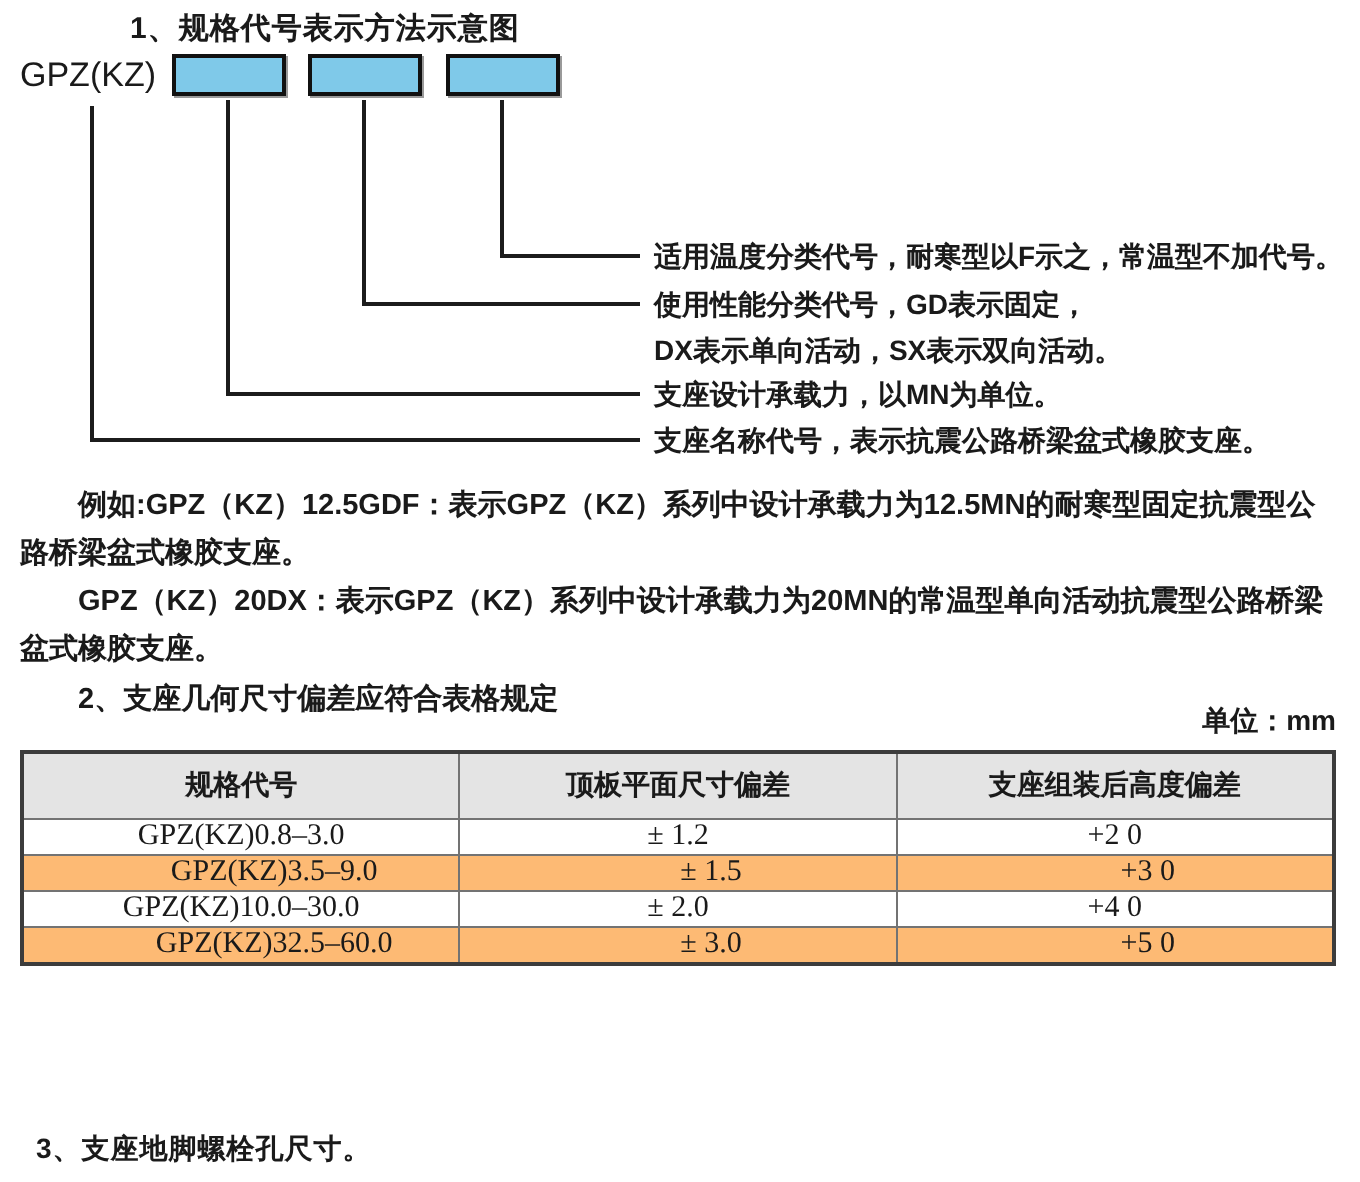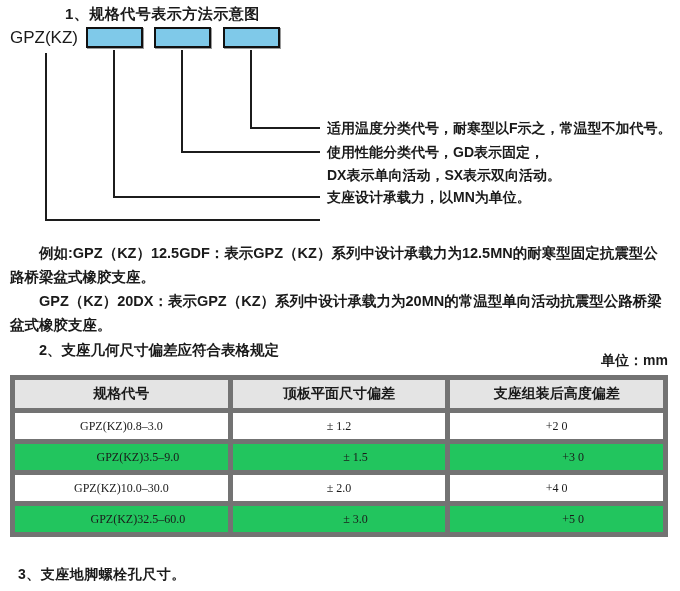--- a/index.html
+++ b/index.html
@@ -38,39 +38,39 @@
   
   .unit-label { position: absolute; right: 12px; top: 352px; font-size: 14px; font-weight: bold; }
   table.tol-table {
     position: absolute;
     left: 10px; top: 375px;
     width: 658px;
     border-collapse: collapse;
     border: 2px solid #3c3c3c;
   }
   .tol-table th, .tol-table td {
-    border: 5px solid #737373;
+    border: 1px solid #737373;
     text-align: center;
     vertical-align: middle;
   }
   .tol-table th {
     height: 33px;
     background: #e4e4e4;
     font-size: 14px;
     font-weight: bold;
     font-family: "Liberation Sans", sans-serif;
   }
   .tol-table td {
-    height: 31px;
-    font-size: 12px;
+    height: 18px;
+    font-size: 15px;
     font-family: "Liberation Serif", serif;
     background: #ffffff;
     white-space: pre;
   }
-  .tol-table tr.alt td { background: #22c55e; padding-left: 33px; }
+  .tol-table tr.alt td { background: #fdba74; padding-left: 33px; }
   .tol-table col { width: 33.33%; }
 
   .section3 { position: absolute; left: 18px; top: 566px; }
 </style>
 </head>
 <body>
 
 <div class="page">
 
   <div class="abs section-title" style="left:33px; top:5px;margin-left:32px;">1、规格代号表示方法示意图</div>
@@ -88,20 +88,21 @@
 
   <div class="hline" style="left:250px; top:127px; width:70px;"></div>
   <div class="hline" style="left:181px; top:151px; width:139px;"></div>
   <div class="hline" style="left:113px; top:196px; width:207px;"></div>
   <div class="hline" style="left:45px;  top:219px; width:275px;"></div>
 
   <div class="callout" style="top:120px;">适用温度分类代号，耐寒型以F示之，常温型不加代号。</div>
   <div class="callout" style="top:167px;">DX表示单向活动，SX表示双向活动。</div>
   <div class="callout" style="top:144px;">使用性能分类代号，GD表示固定，</div>
   <div class="callout" style="top:189px;">支座设计承载力，以MN为单位。</div>
+  <div class="callout" style="top:212px;">支座名称代号，表示抗震公路桥梁盆式橡胶支座。</div>
 
   <div class="examples">
     <p>例如:GPZ（KZ）12.5GDF：表示GPZ（KZ）系列中设计承载力为12.5MN的耐寒型固定抗震型公路桥梁盆式橡胶支座。</p>
     <p>GPZ（KZ）20DX：表示GPZ（KZ）系列中设计承载力为20MN的常温型单向活动抗震型公路桥梁盆式橡胶支座。</p>
     <div class="heading-2">2、支座几何尺寸偏差应符合表格规定</div>
   </div>
 
   <div class="unit-label">单位：mm</div>
 
   <table class="tol-table">

